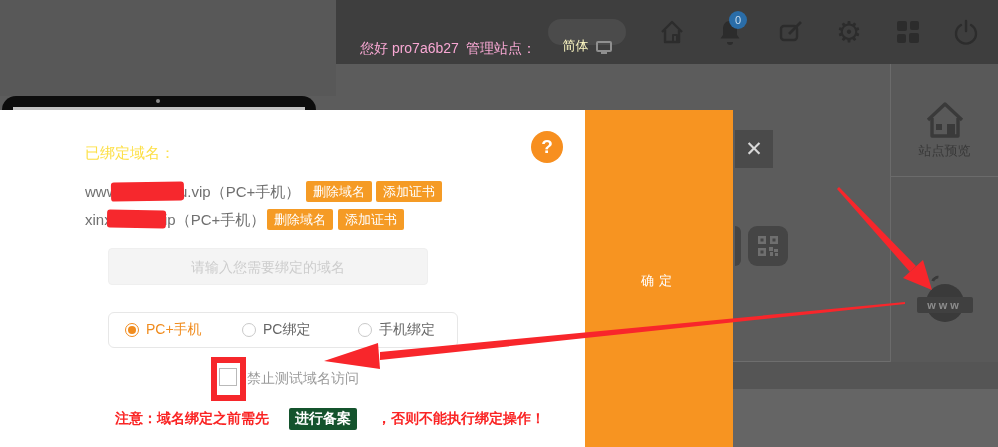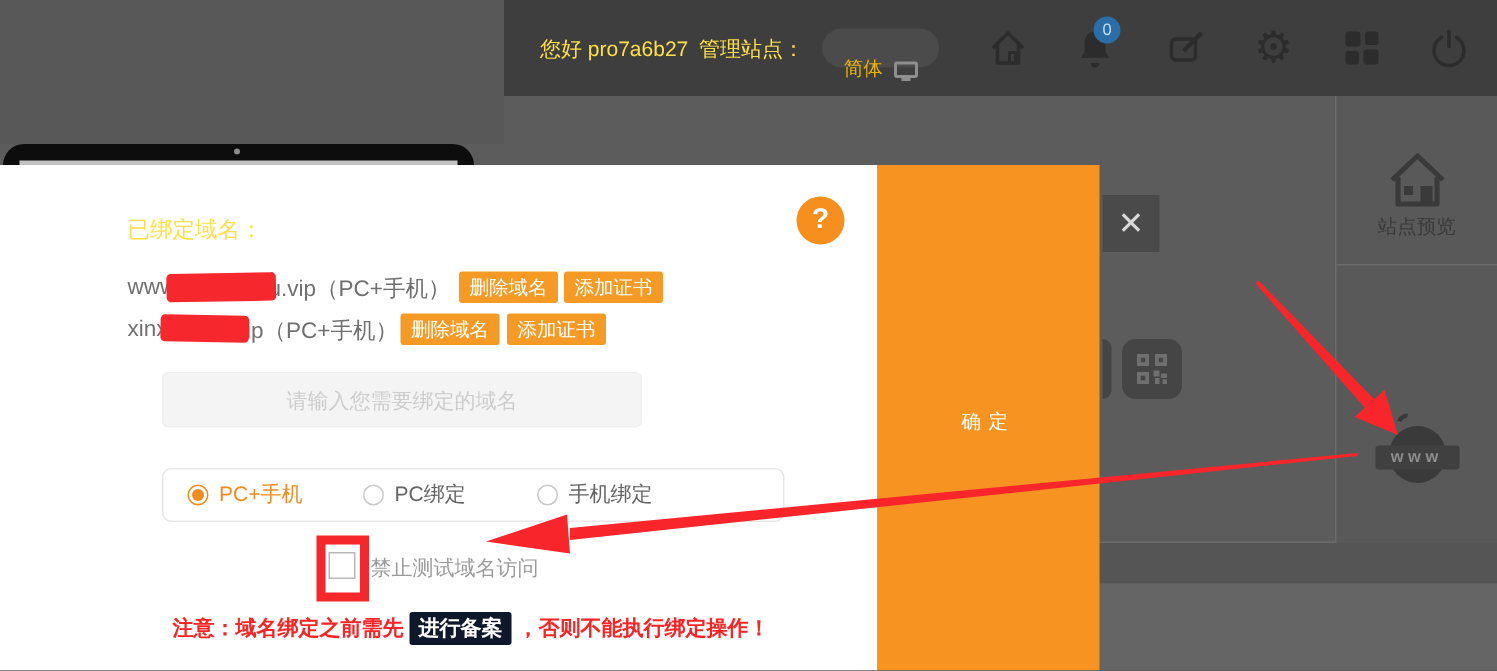--- a/index.html
+++ b/index.html
@@ -7,24 +7,24 @@
   body {
     position:relative; overflow:hidden;
     font-family:"Liberation Sans","DejaVu Sans",sans-serif;
     background:#5c5c5c;
   }
   .abs { position:absolute; }
 
   
   .topleft-light { left:0; top:0; width:336px; height:96px; background:#585858; z-index:1; }
   .topbar { left:336px; top:0; width:662px; height:64px; background:#3e3e3e; z-index:1; }
-  .tb-text { top:24px; font-size:14px; color:#fde047; z-index:2; }
+  .tb-text { top:40px; font-size:14px; color:#f9a8d4; z-index:2; }
   .lang-pill { left:548px; top:19px; width:78px; height:26px; border-radius:13px;
     background:#4b4b4b; display:flex; align-items:center; justify-content:center; gap:7px; z-index:2; }
-  .lang-pill span { font-size:13px; color:#eab308;margin-top:28px; }
+  .lang-pill span { font-size:13px; color:#fef9c3;margin-top:28px; }
   .monitor { width:16px; height:11px; border:2px solid #8f8f8f; border-radius:2px; position:relative; }
   .monitor:after { content:""; position:absolute; left:3px; bottom:-4px; width:6px; height:2px; background:#8f8f8f; }
   .tb-icon { top:17px; width:30px; height:30px; z-index:2; display:flex; align-items:center; justify-content:center; }
   .gear-glyph { font-size:29px; color:#2c2c2c; line-height:30px; }
   .badge { left:729px; top:11px; width:18px; height:18px; border-radius:50%; background:#2a6da8;
     color:#c7dcee; font-size:11px; display:flex; align-items:center; justify-content:center; z-index:3; }
 
   
   .tablet { left:2px; top:96px; width:314px; height:44px; background:#0d0d0d; border-radius:14px 14px 0 0; z-index:2; }
   .tablet-screen { left:13px; top:107px; width:292px; height:30px; background:#c2c2c2; z-index:3; }
@@ -62,35 +62,35 @@
   .domain-text { font-size:15px; color:#707070; z-index:11; white-space:nowrap; }
   .mini-btn { position:absolute; height:21px; padding:0 7px; background:#f59b25; color:#ffffff;
     font-size:13px; line-height:21px; border:none; border-radius:2px; cursor:pointer; z-index:11; white-space:nowrap; }
   .scribble { background:#f6282d; border-radius:3px; z-index:12; }
   .help-circle { left:531px; top:131px; width:32px; height:32px; border-radius:50%; background:#f78f1f;
     color:#ffffff; font-size:19px; font-weight:bold; display:flex; align-items:center; justify-content:center; z-index:11; }
   .domain-input { left:108px; top:248px; width:320px; height:37px; background:#f4f4f4; border:1px solid #efefef;
     border-radius:4px; text-align:center; font-size:14px; color:#555; z-index:11;
     font-family:"Liberation Sans","DejaVu Sans",sans-serif; }
   .domain-input::placeholder { color:#cdcdcd; }
-  .radio-box { left:108px; top:312px; width:415px; height:36px; border:1px solid #e7e7e7; border-radius:6px;
+  .radio-box { left:108px; top:312px; width:350px; height:36px; border:1px solid #e7e7e7; border-radius:6px;
     background:#fff; z-index:11; }
   .radio-item { position:absolute; top:0; height:34px; display:flex; align-items:center; gap:7px; cursor:pointer; }
   .radio-circle { width:14px; height:14px; border-radius:50%; border:1px solid #c9c9c9; background:#fff; }
   .radio-circle.sel { border-color:#f08c1f; position:relative; }
   .radio-circle.sel:after { content:""; position:absolute; left:2px; top:2px; width:8px; height:8px;
     border-radius:50%; background:#f08c1f; }
   .radio-label { font-size:14px; color:#666; }
   .radio-label.sel { color:#f08c1f; }
   .red-note-box { left:211px; top:357px; width:35px; height:44px; border:6px solid #f6272b; z-index:13; }
   .checkbox { left:219px; top:368px; width:18px; height:18px; border:1px solid #b9b9b9; background:#fff; z-index:14; cursor:pointer; }
   .cb-label { left:247px; top:370px; font-size:14px; color:#9b9b9b; z-index:11; }
   .note-row { left:115px; top:408px; display:flex; align-items:center; font-size:14px; font-weight:bold;
     color:#fa2424; z-index:11; white-space:nowrap; }
-  .note-badge { background:#0f172a; color:#fff; padding:2px 6px; border-radius:2px; margin:0 4px; cursor:pointer; }
+  .note-badge { background:#14532d; color:#fff; padding:2px 6px; border-radius:2px; margin:0 20px; cursor:pointer; }
 
   
   .confirm-col { left:585px; top:110px; width:148px; height:337px; background:#f79421; z-index:11; cursor:pointer; }
   .confirm-label { position:absolute; left:0; top:162px; width:100%; text-align:center;
     color:#fff; font-size:13px; letter-spacing:5px; }
 
   
   .anno-svg { left:0; top:0; width:998px; height:447px; z-index:60; pointer-events:none; }
 </style>
 </head>

